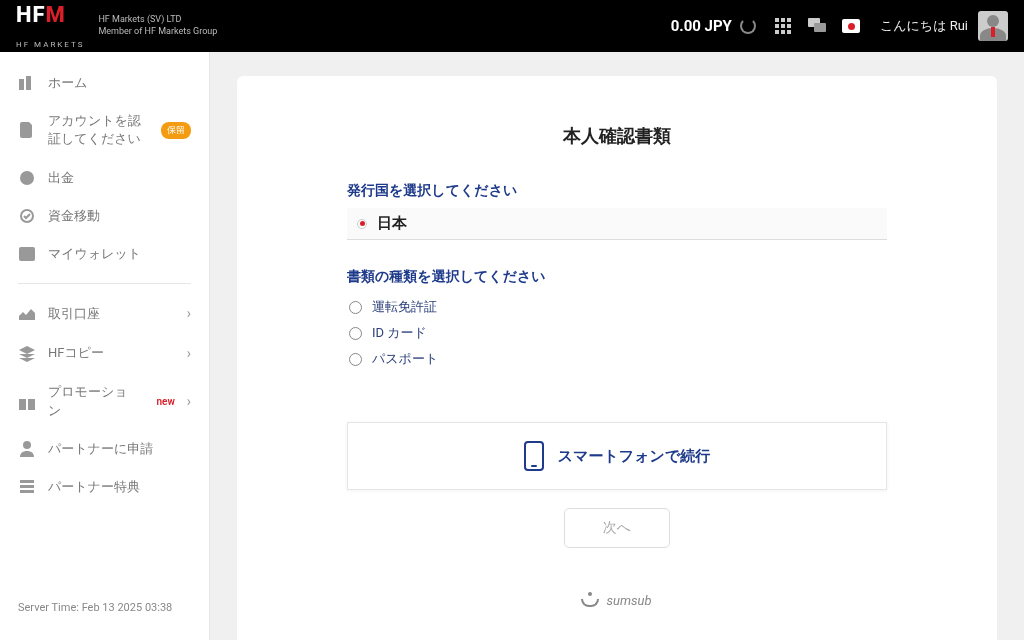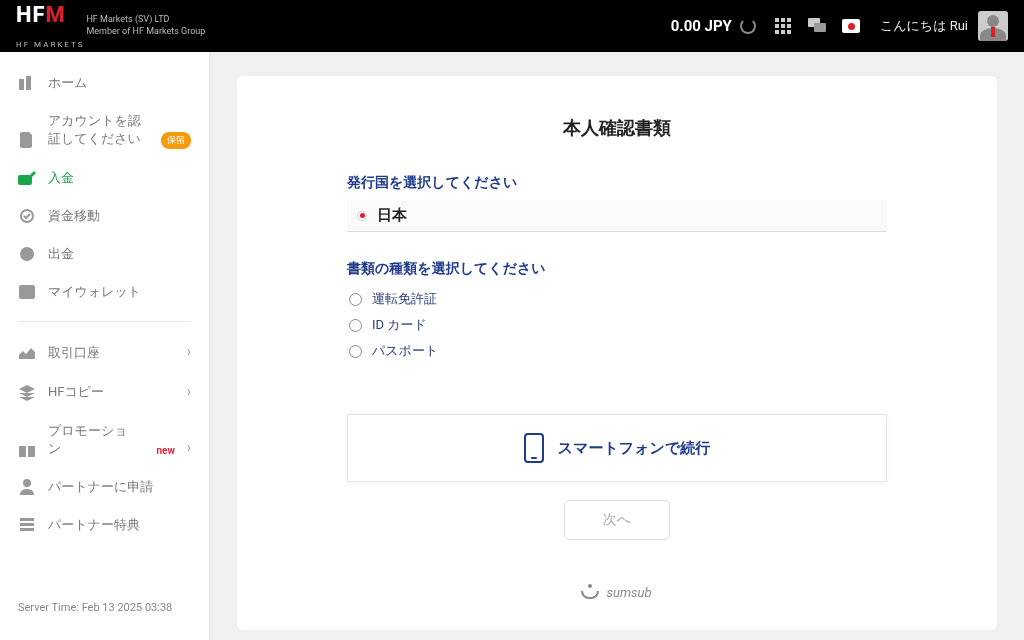--- a/index.html
+++ b/index.html
@@ -1,20 +1,20 @@
 <!DOCTYPE html>
 <html><head>
 <meta charset="utf-8">
 <style>
   * { margin: 0; padding: 0; box-sizing: border-box; }
   body { font-family: -apple-system, BlinkMacSystemFont, "Segoe UI", Roboto, "Helvetica Neue", Arial, sans-serif; background: #f0f0f0; width: 1024px; height: 640px; overflow: hidden; }
 
   
   .header { height: 52px; background: #000; color: #fff; display: flex; align-items: center; padding: 0 16px; }
-  .logo-block { display: flex; align-items: center; gap: 2px; }
+  .logo-block { display: flex; align-items: center; gap: 14px; }
   .logo { font-weight: 800; font-size: 22px; letter-spacing: 1px; line-height: 1; }
   .logo .red { color: #d91f2a; }
   .logo-sub { font-size: 8px; letter-spacing: 2px; color: #bbb; margin-top: 14px; }
   .logo-right { font-size: 9px; color: #bbb; line-height: 1.3; }
   .header-spacer { flex: 1; }
   .balance { font-size: 15px; font-weight: 700; color: #fff; margin-right: 10px; display: flex; align-items: center; gap: 8px; }
   .refresh-ico { width: 16px; height: 16px; border: 2px solid #888; border-radius: 50%; border-top-color: transparent; }
   .hdr-icon { width: 18px; height: 18px; margin: 0 8px; display: inline-flex; align-items: center; justify-content: center; color: #ccc; cursor: pointer; }
   .grid-ico { display: grid; grid-template-columns: repeat(3, 4px); grid-template-rows: repeat(3, 4px); gap: 2px; }
   .grid-ico span { background: #ccc; }
@@ -22,34 +22,34 @@
   .flag-jp::after { content: ""; position: absolute; width: 7px; height: 7px; background: #d91f2a; border-radius: 50%; top: 3.5px; left: 6.5px; }
   .greeting { font-size: 13px; color: #eee; margin: 0 10px 0 12px; }
   .avatar { width: 30px; height: 30px; background: #ccc; border-radius: 3px; position: relative; overflow: hidden; }
   .avatar::before { content: ""; position: absolute; width: 12px; height: 12px; background: #888; border-radius: 50%; top: 4px; left: 9px; }
   .avatar::after { content: ""; position: absolute; width: 26px; height: 16px; background: #888; border-radius: 50% 50% 0 0; top: 17px; left: 2px; }
   .avatar .tie { position: absolute; width: 4px; height: 10px; background: #d91f2a; top: 16px; left: 13px; z-index: 2; }
 
   
   .wrap { display: flex; height: 588px; }
   .sidebar { width: 210px; background: #fff; border-right: 1px solid #e6e6e6; padding: 12px 0; display: flex; flex-direction: column; }
-  .nav-item { display: flex; align-items: flex-end; padding: 10px 18px; font-size: 13px; color: #777; cursor: pointer; gap: 12px; position: relative; line-height: 1.4; }
+  .nav-item { display: flex; align-items: center; padding: 10px 18px; font-size: 13px; color: #777; cursor: pointer; gap: 12px; position: relative; line-height: 1.4; }
   .nav-item.active { color: #17a64a; }
   .nav-icon { width: 18px; height: 18px; display: inline-flex; align-items: center; justify-content: center; color: #999; flex-shrink: 0; }
   .nav-item.active .nav-icon { color: #17a64a; }
   .chev { margin-left: auto; color: #999; font-size: 14px; }
   .badge-pending { background: #f39c12; color: #fff; font-size: 9px; padding: 2px 6px; border-radius: 8px; margin-left: auto; }
   .badge-new { color: #d91f2a; font-size: 10px; font-weight: 600; margin-left: 8px; }
   .nav-divider { height: 1px; background: #e6e6e6; margin: 10px 18px; }
   .server-time { font-size: 11px; color: #888; padding: 14px 18px; margin-top: auto; }
 
   
   .main { flex: 1; padding: 24px 20px; overflow: auto; }
   .card { background: #fff; border-radius: 6px; padding: 40px 20px 30px; max-width: 760px; margin: 0 auto; }
-  .card-inner { max-width: 540px; margin: 0 auto; }
+  .card-inner { max-width: 540px; margin: 8px auto; }
   .title { text-align: center; font-size: 18px; font-weight: 700; color: #222; margin-bottom: 34px; }
   .label { font-size: 14px; font-weight: 700; color: #1e3a8a; margin-bottom: 8px; }
   .country-sel { display: flex; align-items: center; gap: 10px; padding: 6px 10px; border-bottom: 1px solid #ddd; background: #fafafa; margin-bottom: 28px; cursor: pointer; }
   .mini-flag { width: 10px; height: 10px; border-radius: 50%; background: #fff; border: 1px solid #ccc; position: relative; }
   .mini-flag::after { content:""; position:absolute; width:5px; height:5px; background:#d91f2a; border-radius:50%; top:1.5px; left:1.5px; }
   .country-name { font-size: 15px; font-weight: 700; color: #222; }
   .opts { margin-top: 8px; margin-bottom: 50px; }
   .opt { display: flex; align-items: center; gap: 10px; font-size: 13px; color: #2b3f7a; padding: 4px 2px; cursor: pointer; }
   .radio { width: 13px; height: 13px; border: 1.5px solid #888; border-radius: 50%; }
   .phone-btn { background: #fff; border: 1px solid #e5e5e5; box-shadow: 0 1px 4px rgba(0,0,0,0.05); border-radius: 0; padding: 18px; display: flex; align-items: center; justify-content: center; gap: 14px; font-size: 15px; font-weight: 700; color: #1e3a8a; cursor: pointer; margin-bottom: 18px; }
@@ -124,45 +124,36 @@
     </div>
     <div class="nav-item">
       <span class="nav-icon">
           <svg width="14" height="16" viewBox="0 0 14 16">
             <path d="M2 0h7l3 3v11a2 2 0 0 1-2 2H2a2 2 0 0 1-2-2V2a2 2 0 0 1 2-2z" fill="currentColor"></path>
           </svg>
         </span>
       <span style="flex:1">アカウントを認証してください</span>
       <span class="badge-pending">保留</span>
     </div>
-    <div class="nav-item active">
-      <span class="nav-icon">
-          <svg width="18" height="14" viewBox="0 0 18 14">
-            <rect x="0" y="4" width="14" height="10" rx="2" fill="currentColor"></rect>
-            <path d="M12 4 L16 0 L18 2 L14 6" fill="currentColor"></path>
-          </svg>
-        </span>
-      <span>入金</span>
+    <div class="nav-item">
+      <span class="nav-icon">
+          <svg width="16" height="16" viewBox="0 0 16 16">
+            <circle cx="8" cy="8" r="7" fill="currentColor"></circle>
+          </svg>
+        </span>
+      <span>出金</span>
     </div>
     <div class="nav-item">
       <span class="nav-icon">
           <svg width="16" height="16" viewBox="0 0 16 16">
             <circle cx="8" cy="8" r="6" stroke="currentColor" stroke-width="2" fill="none"></circle>
             <path d="M5 8l2 2 4-4" stroke="currentColor" stroke-width="2" fill="none"></path>
           </svg>
         </span>
       <span>資金移動</span>
-    </div>
-    <div class="nav-item">
-      <span class="nav-icon">
-          <svg width="16" height="16" viewBox="0 0 16 16">
-            <circle cx="8" cy="8" r="7" fill="currentColor"></circle>
-          </svg>
-        </span>
-      <span>出金</span>
     </div>
     <div class="nav-item">
       <span class="nav-icon">
           <svg width="16" height="14" viewBox="0 0 16 14">
             <rect x="0" y="0" width="16" height="14" rx="2" fill="currentColor"></rect>
           </svg>
         </span>
       <span>マイウォレット</span>
     </div>
 

